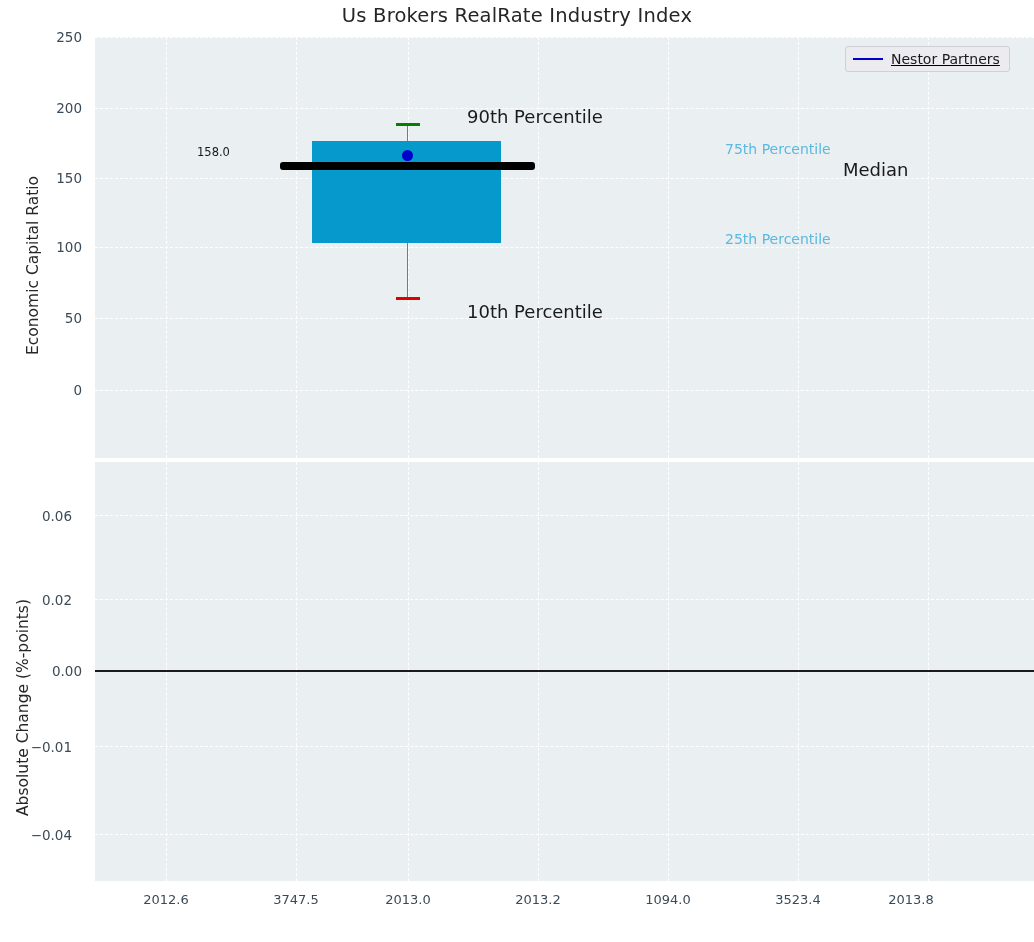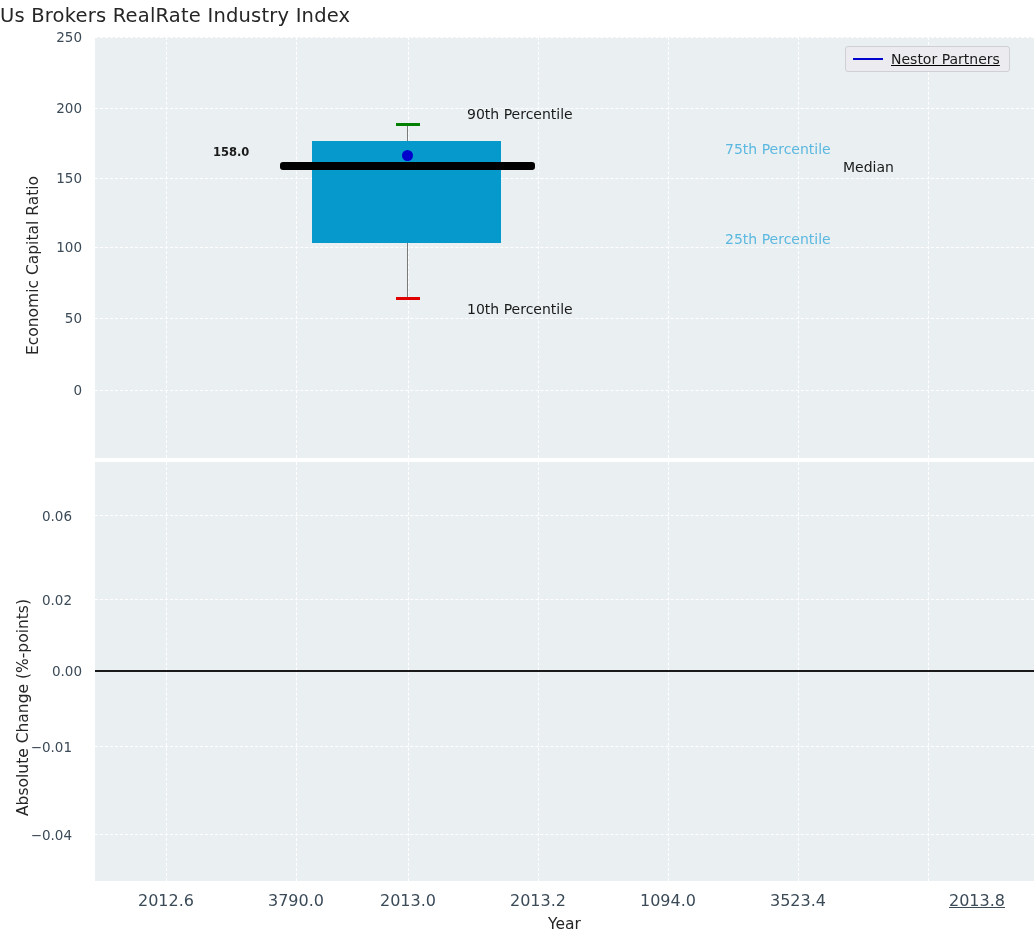--- a/index.html
+++ b/index.html
@@ -2,54 +2,54 @@
 <html><head>
 <meta charset="utf-8">
 <style>
   html,body{margin:0;padding:0;}
   body{width:1034px;height:942px;background:#ffffff;
        font-family:"DejaVu Sans","Liberation Sans",sans-serif;
        -webkit-font-smoothing:antialiased;}
   #fig{position:relative;width:1034px;height:942px;overflow:hidden;background:#ffffff;}
 
   
-  .fig-title{position:absolute;left:0;top:4px;width:1034px;text-align:left;
+  .fig-title{position:absolute;left:0;top:4px;width:1034px;text-align:center;
              font-size:19.5px;color:#262626;letter-spacing:.2px;}
 
   
   .panel{position:absolute;background:#eaeff1;}
   #panel-top{left:95px;top:37px;width:939px;height:421px;}
   #panel-bottom{left:95px;top:462px;width:939px;height:419px;}
 
   
   .gl-h{position:absolute;left:0;width:100%;height:0;
         border-top:1.1px dashed #ffffff;}
   .gl-v{position:absolute;top:0;height:100%;width:0;
         border-left:1.1px dashed #ffffff;}
   .ytl{position:absolute;text-align:right;width:56px;font-size:13.5px;
        color:#3b4a57;line-height:1;}
-  .xtl{position:absolute;text-align:center;width:90px;font-size:16px;
+  .xtl{position:absolute;text-align:center;width:90px;font-size:13px;
        color:#3b4a57;line-height:1;}
 
   
   .ax-title-y{position:absolute;font-size:15.5px;color:#262626;
               transform-origin:0 0;transform:rotate(-90deg);white-space:nowrap;}
   .ax-title-x{position:absolute;font-size:15.5px;color:#262626;
               text-align:center;width:939px;left:95px;}
 
   
   .box{position:absolute;background:#0699cc;}
   .whisker{position:absolute;background:#7a7a7a;width:1.4px;}
   .cap{position:absolute;height:3px;}
   .median-line{position:absolute;background:#000000;border-radius:3px;}
   .marker-dot{position:absolute;background:#0000cc;border-radius:50%;}
   .zero-line{position:absolute;background:#1a1a1a;height:1.8px;}
 
   
-  .anno{position:absolute;font-size:14px;color:#1a1a1a;white-space:nowrap;}
+  .anno{position:absolute;font-size:18px;color:#1a1a1a;white-space:nowrap;}
   .anno-pct{position:absolute;font-size:14px;color:#5bb8e0;white-space:nowrap;}
   .anno-val{position:absolute;font-size:11.5px;color:#1a1a1a;white-space:nowrap;}
 
   
   .legend{position:absolute;background:#ececf0;border:1px solid #cfcfd4;
           border-radius:3px;padding:4px 9px 4px 7px;display:flex;
           align-items:center;gap:8px;}
   .legend-swatch{width:30px;height:0;border-top:2.2px solid #0000cc;display:block;}
   .legend-label{font-size:14px;color:#1a1a1a;white-space:nowrap;}
 </style>
@@ -117,43 +117,42 @@
   <div class="ytl" style="left:26px;top:312px;">50</div>
   <div class="ytl" style="left:26px;top:384px;">0</div>
 
   <div class="ytl" style="left:16px;top:510px;">0.06</div>
   <div class="ytl" style="left:16px;top:594px;">0.02</div>
   <div class="ytl" style="left:26px;top:665px;">0.00</div>
   <div class="ytl" style="left:16px;top:741px;">−0.01</div>
   <div class="ytl" style="left:16px;top:829px;">−0.04</div>
 
   <div class="xtl" style="left:121px;top:893px;">2012.6</div>
-  <div class="xtl" style="left:251px;top:893px;">3790.0</div>
+  <div class="xtl" style="left:251px;top:893px;">3747.5</div>
   <div class="xtl" style="left:363px;top:893px;">2013.0</div>
   <div class="xtl" style="left:493px;top:893px;">2013.2</div>
   <div class="xtl" style="left:623px;top:893px;">1094.0</div>
   <div class="xtl" style="left:753px;top:893px;">3523.4</div>
-  <div class="xtl" style="left:932px;top:893px;text-decoration:underline;">2013.8</div>
+  <div class="xtl" style="left:866px;top:893px;">2013.8</div>
 
   <div class="ax-title-y" style="left:24px;top:355px;">Economic Capital Ratio</div>
 
   <div class="ax-title-y" style="left:14px;top:816px;">Absolute Change (%-points)</div>
 
-  <div class="ax-title-x" style="top:915px;">Year</div>
 
   <div class="anno" style="left:467px;top:106px;">90th Percentile</div>
 
   <div class="anno" style="left:467px;top:301px;">10th Percentile</div>
 
   <div class="anno" style="left:843px;top:159px;">Median</div>
 
   <div class="anno-pct" style="left:725px;top:141px;">75th Percentile</div>
 
   <div class="anno-pct" style="left:725px;top:231px;text-align:right;">25th Percentile</div>
 
-  <div class="anno-val" style="left:213px;top:145px;font-weight:bold;">158.0</div>
+  <div class="anno-val" style="left:197px;top:145px;">158.0</div>
 
   <div class="legend" style="left:845px;top:46px;text-decoration:underline;">
     <span class="legend-swatch"></span>
     <span class="legend-label">Nestor Partners</span>
   </div>
 
 </div>
 
 </body></html>

